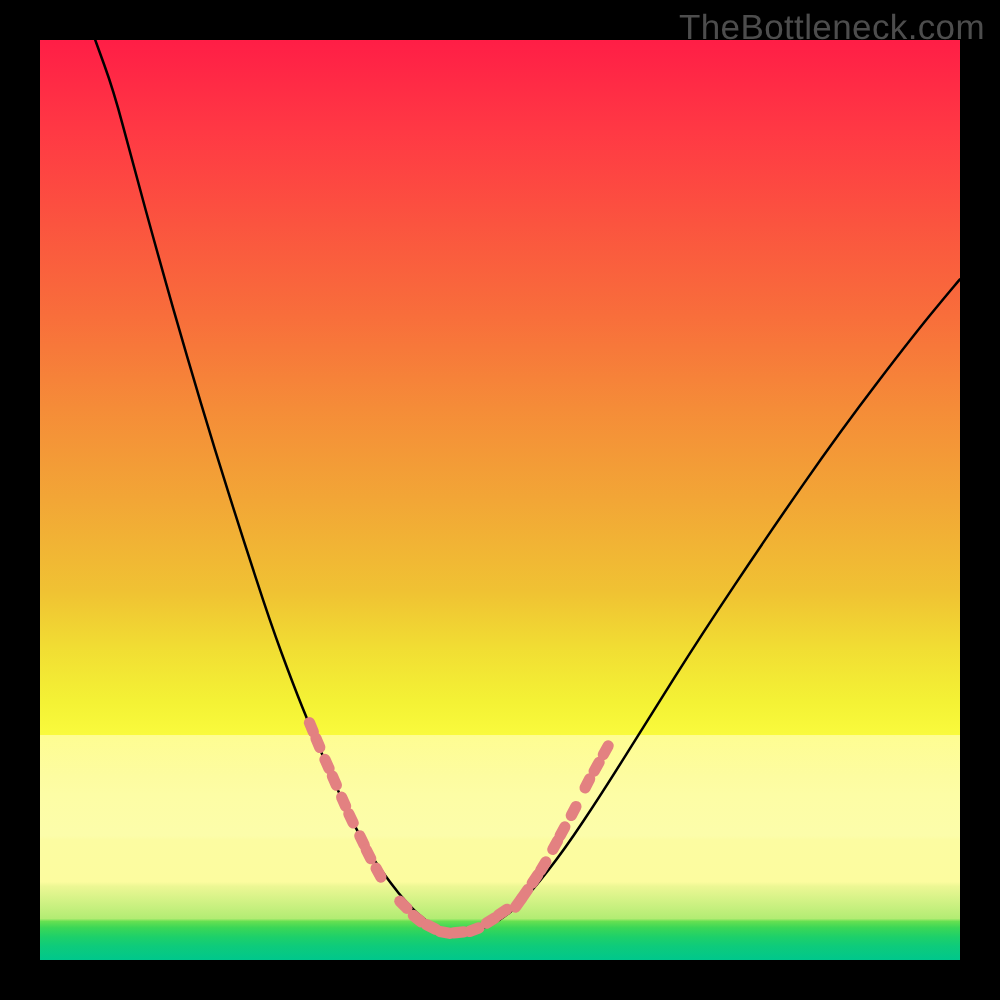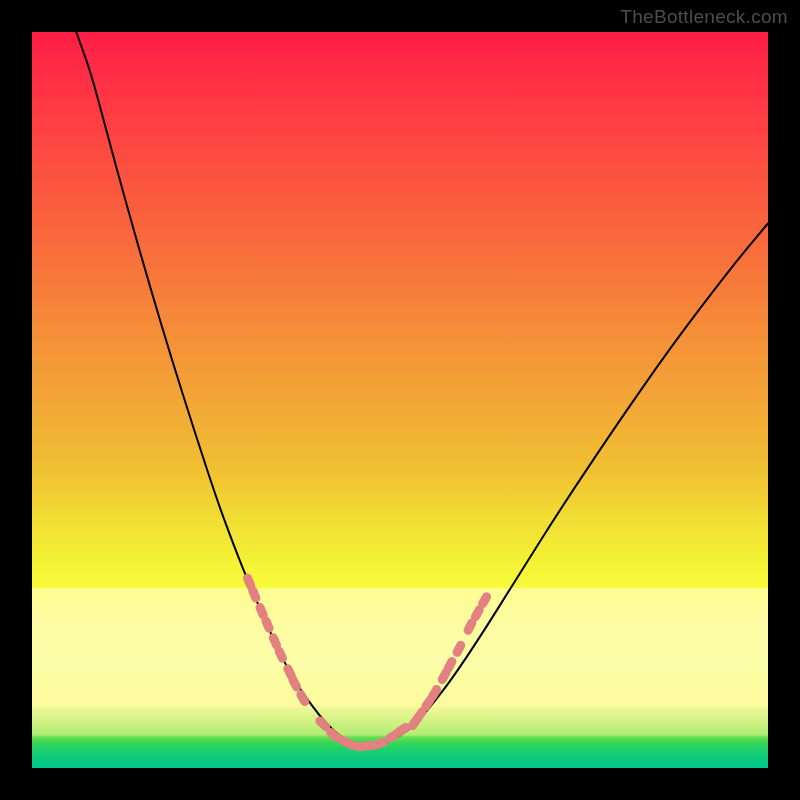--- a/index.html
+++ b/index.html
@@ -29,21 +29,21 @@
     left: 0; top: 0;
     width: 100%;
     height: 100%;
   }
   .watermark {
     position: absolute;
     top: 6px;
     right: 12px;
     color: #4d4d4d;
     font-family: Arial, Helvetica, sans-serif;
-    font-size: 19px;
+    font-size: 28px;
     letter-spacing: 0.3px;
     user-select: none;
   }
   svg.lines {
     position: absolute;
     left: 0; top: 0;
     width: 100%;
     height: 100%;
     overflow: visible;
   }

